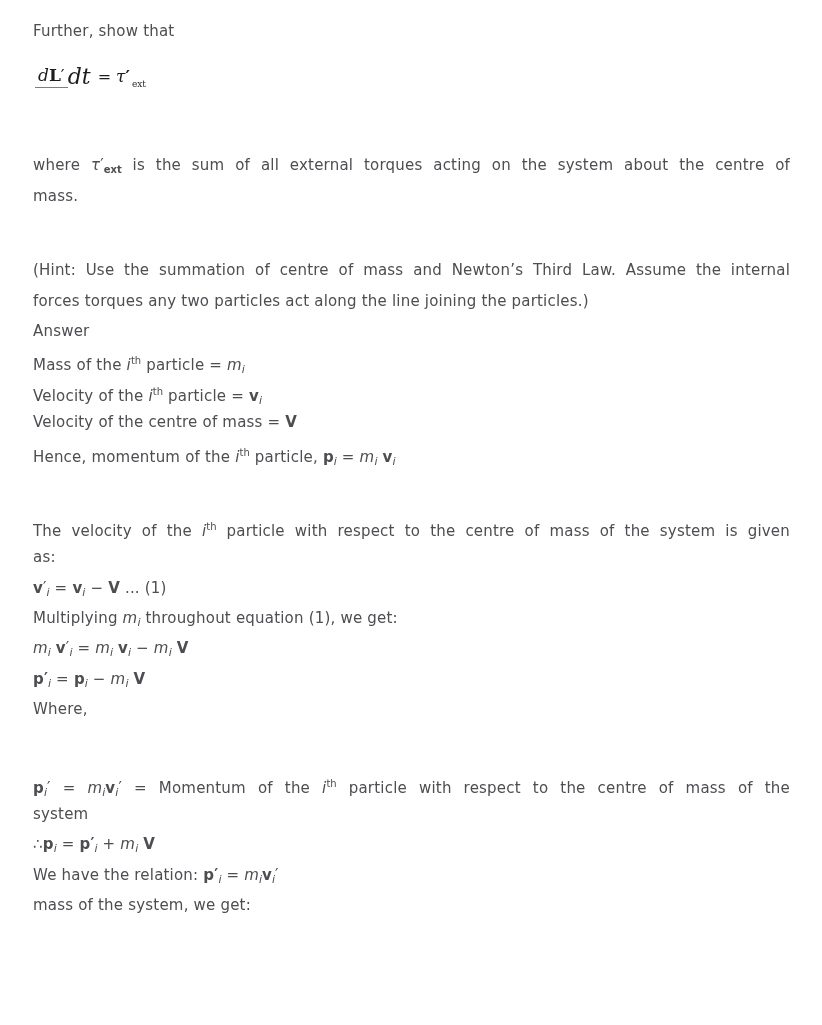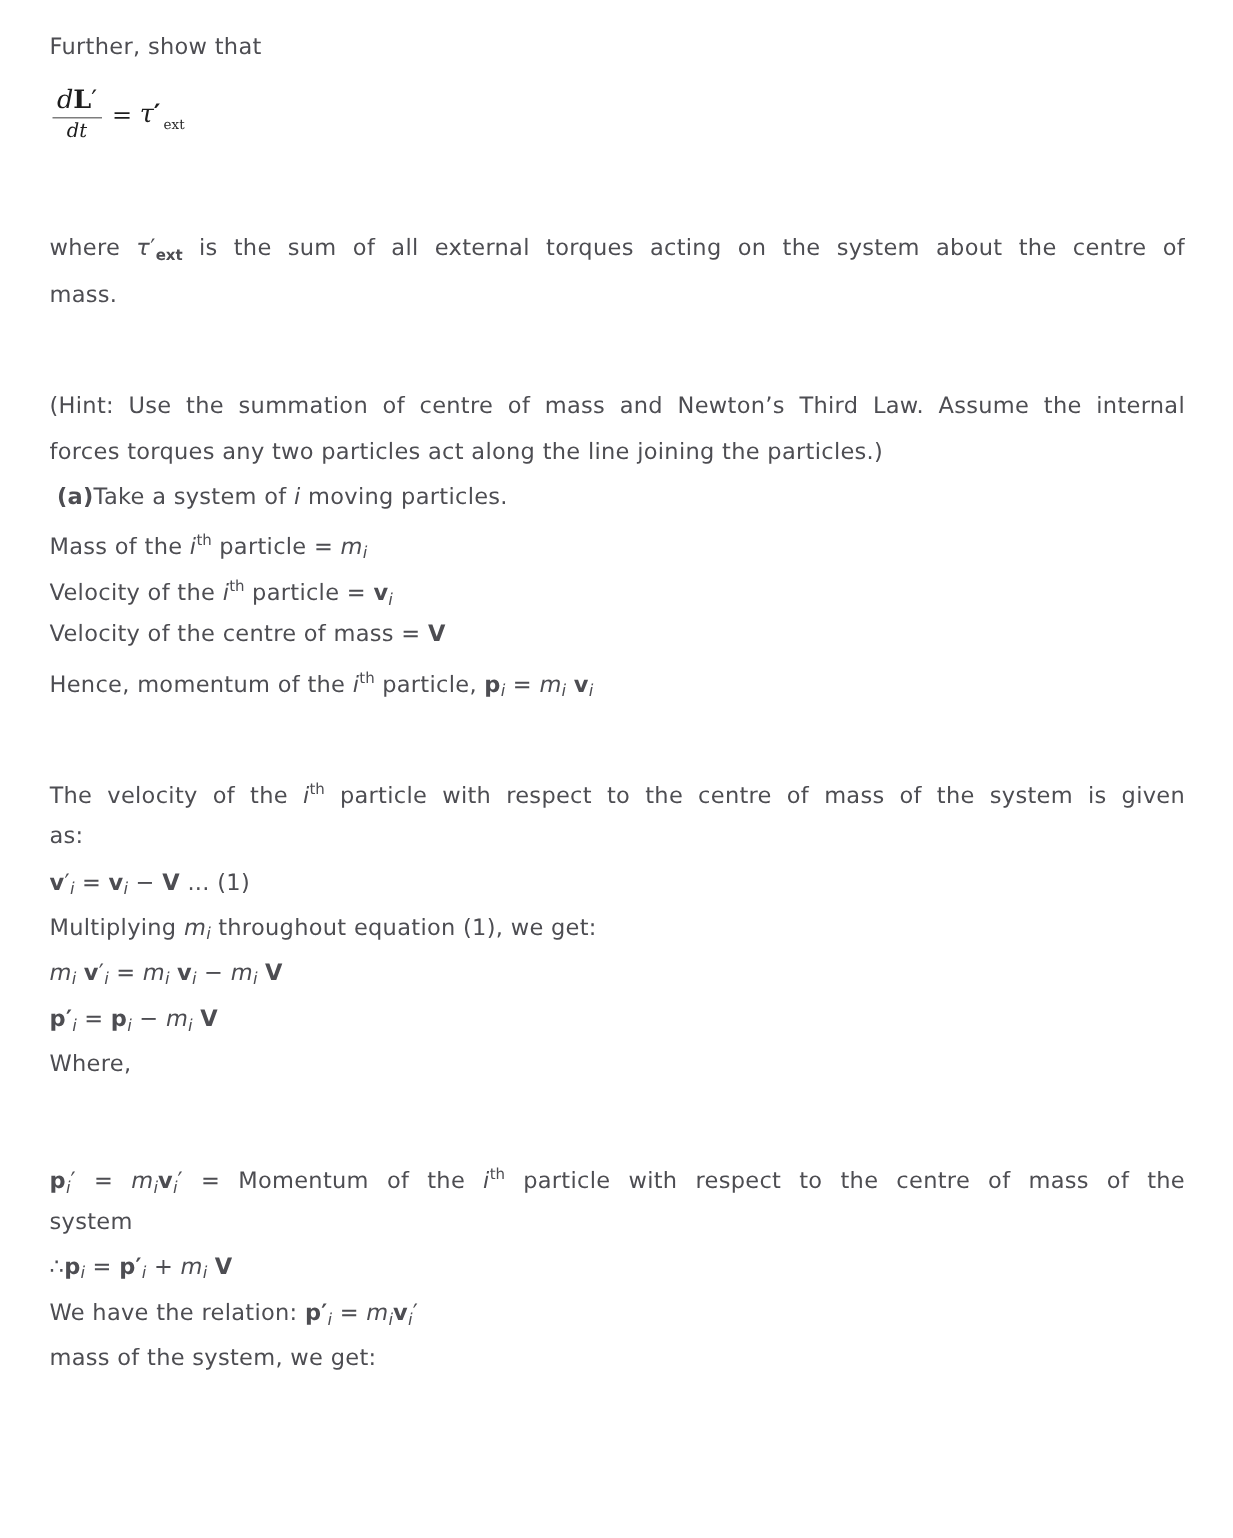--- a/index.html
+++ b/index.html
@@ -54,31 +54,31 @@
     height: 60px;
     display: flex;
     align-items: center;
     margin-left: 2px;
     font-family: "DejaVu Serif", "Liberation Serif", serif;
     color: #1d1d1d;
     letter-spacing: 0;
   }
   .frac {
     display: inline-flex;
-    flex-direction: column;
+    flex-direction: row;
     align-items: center;
   }
   .frac .num {
     font-size: 17px;
     line-height: 1.2;
     padding: 0 3px 1px 3px;
     border-bottom: 1.6px solid #7d7d7d;
   }
   .frac .den {
-    font-size: 13px;
+    font-size: 22px;
     line-height: 1.2;
     padding-top: 1px;
   }
   .eqsign {
     font-size: 16px;
     margin: 0 5px 0 7px;
   }
   .tau { font-size: 17px; }
   .eqsub {
     font-size: 9px;
@@ -101,21 +101,21 @@
     <span class="eqsign">=</span>
     <span class="tau"><span class="si">τ</span><span class="sb">′</span></span>
     <span class="eqsub">ext</span>
   </div>
 
   <div id="body-lines">
       <div class="line jline"><span>where </span><span class="si">τ</span><span>′</span><span class="s-bsub">ext</span><span> is the sum of all external torques acting on the system about the centre of</span></div>
       <div class="line"><span>mass.</span></div>
       <div class="line jline"><span>(Hint: Use the summation of centre of mass and Newton’s Third Law. Assume the internal</span></div>
       <div class="line"><span>forces torques any two particles act along the line joining the particles.)</span></div>
-      <div class="line"><span>&nbsp;</span><span class="sb">(a)</span><span>Take a system of </span><span class="si">i</span><span> moving particles.</span></div>
+      <div class="line"><span>Answer</span></div>
       <div class="line"><span>Mass of the </span><span class="si">i</span><span class="s-bsup">th</span><span> particle = </span><span class="si">m</span><span class="s-isub">i</span></div>
       <div class="line"><span>Velocity of the </span><span class="si">i</span><span class="s-bsup">th</span><span> particle = </span><span class="sb">v</span><span class="s-isub">i</span></div>
       <div class="line"><span>Velocity of the centre of mass = </span><span class="sb">V</span></div>
       <div class="line"><span>Hence, momentum of the </span><span class="si">i</span><span class="s-bsup">th</span><span> particle, </span><span class="sb">p</span><span class="s-isub">i</span><span> = </span><span class="si">m</span><span class="s-isub">i</span><span> </span><span class="sb">v</span><span class="s-isub">i</span></div>
       <div class="line jline"><span>The velocity of the </span><span class="si">i</span><span class="s-bsup">th</span><span> particle with respect to the centre of mass of the system is given</span></div>
       <div class="line"><span>as:</span></div>
       <div class="line"><span class="sb">v</span><span>′</span><span class="s-isub">i</span><span> = </span><span class="sb">v</span><span class="s-isub">i</span><span> − </span><span class="sb">V</span><span> ... (1)</span></div>
       <div class="line"><span>Multiplying </span><span class="si">m</span><span class="s-isub">i</span><span> throughout equation (1), we get:</span></div>
       <div class="line"><span class="si">m</span><span class="s-isub">i</span><span> </span><span class="sb">v</span><span>′</span><span class="s-isub">i</span><span> = </span><span class="si">m</span><span class="s-isub">i</span><span> </span><span class="sb">v</span><span class="s-isub">i</span><span> − </span><span class="si">m</span><span class="s-isub">i</span><span> </span><span class="sb">V</span></div>
       <div class="line"><span class="sb">p</span><span class="sb">′</span><span class="s-isub">i</span><span> = </span><span class="sb">p</span><span class="s-isub">i</span><span> − </span><span class="si">m</span><span class="s-isub">i</span><span> </span><span class="sb">V</span></div>

